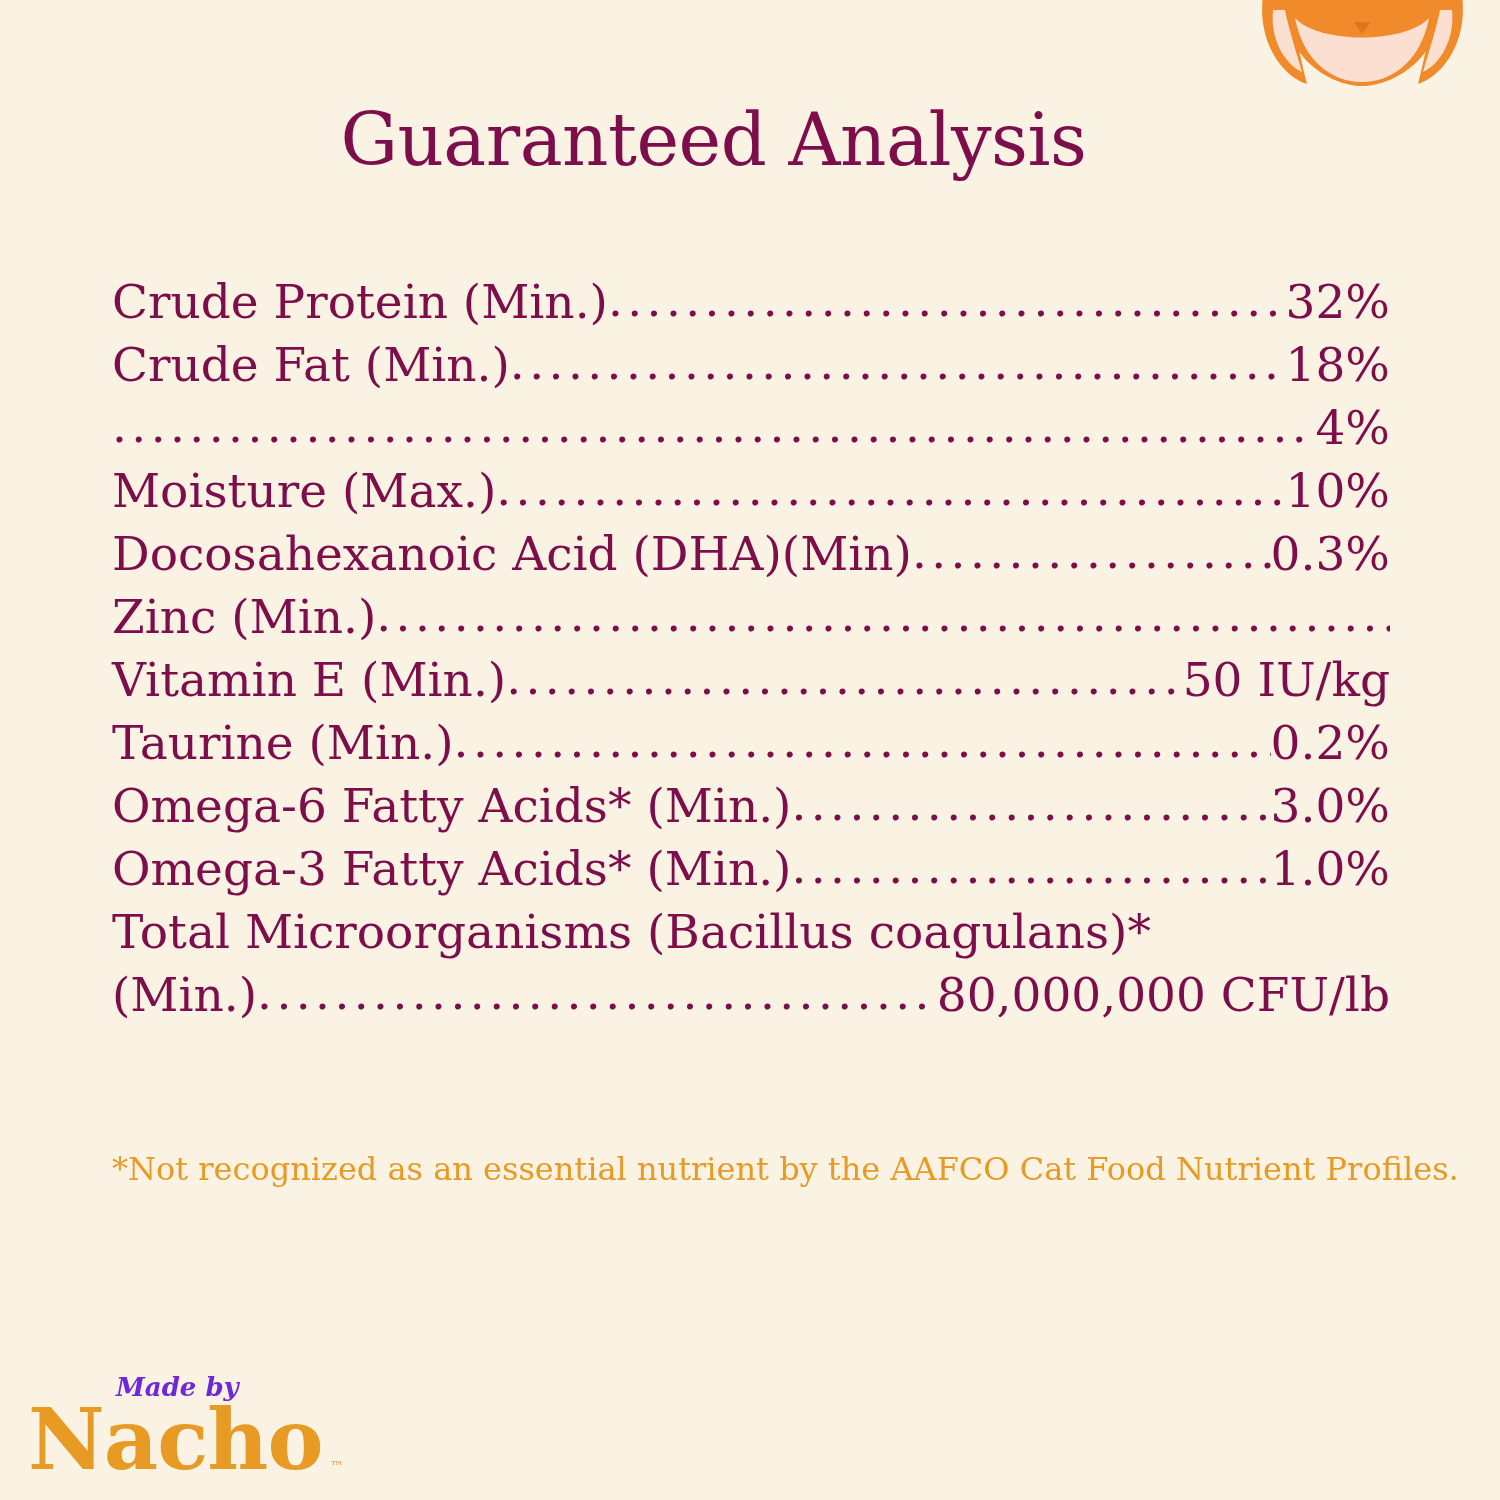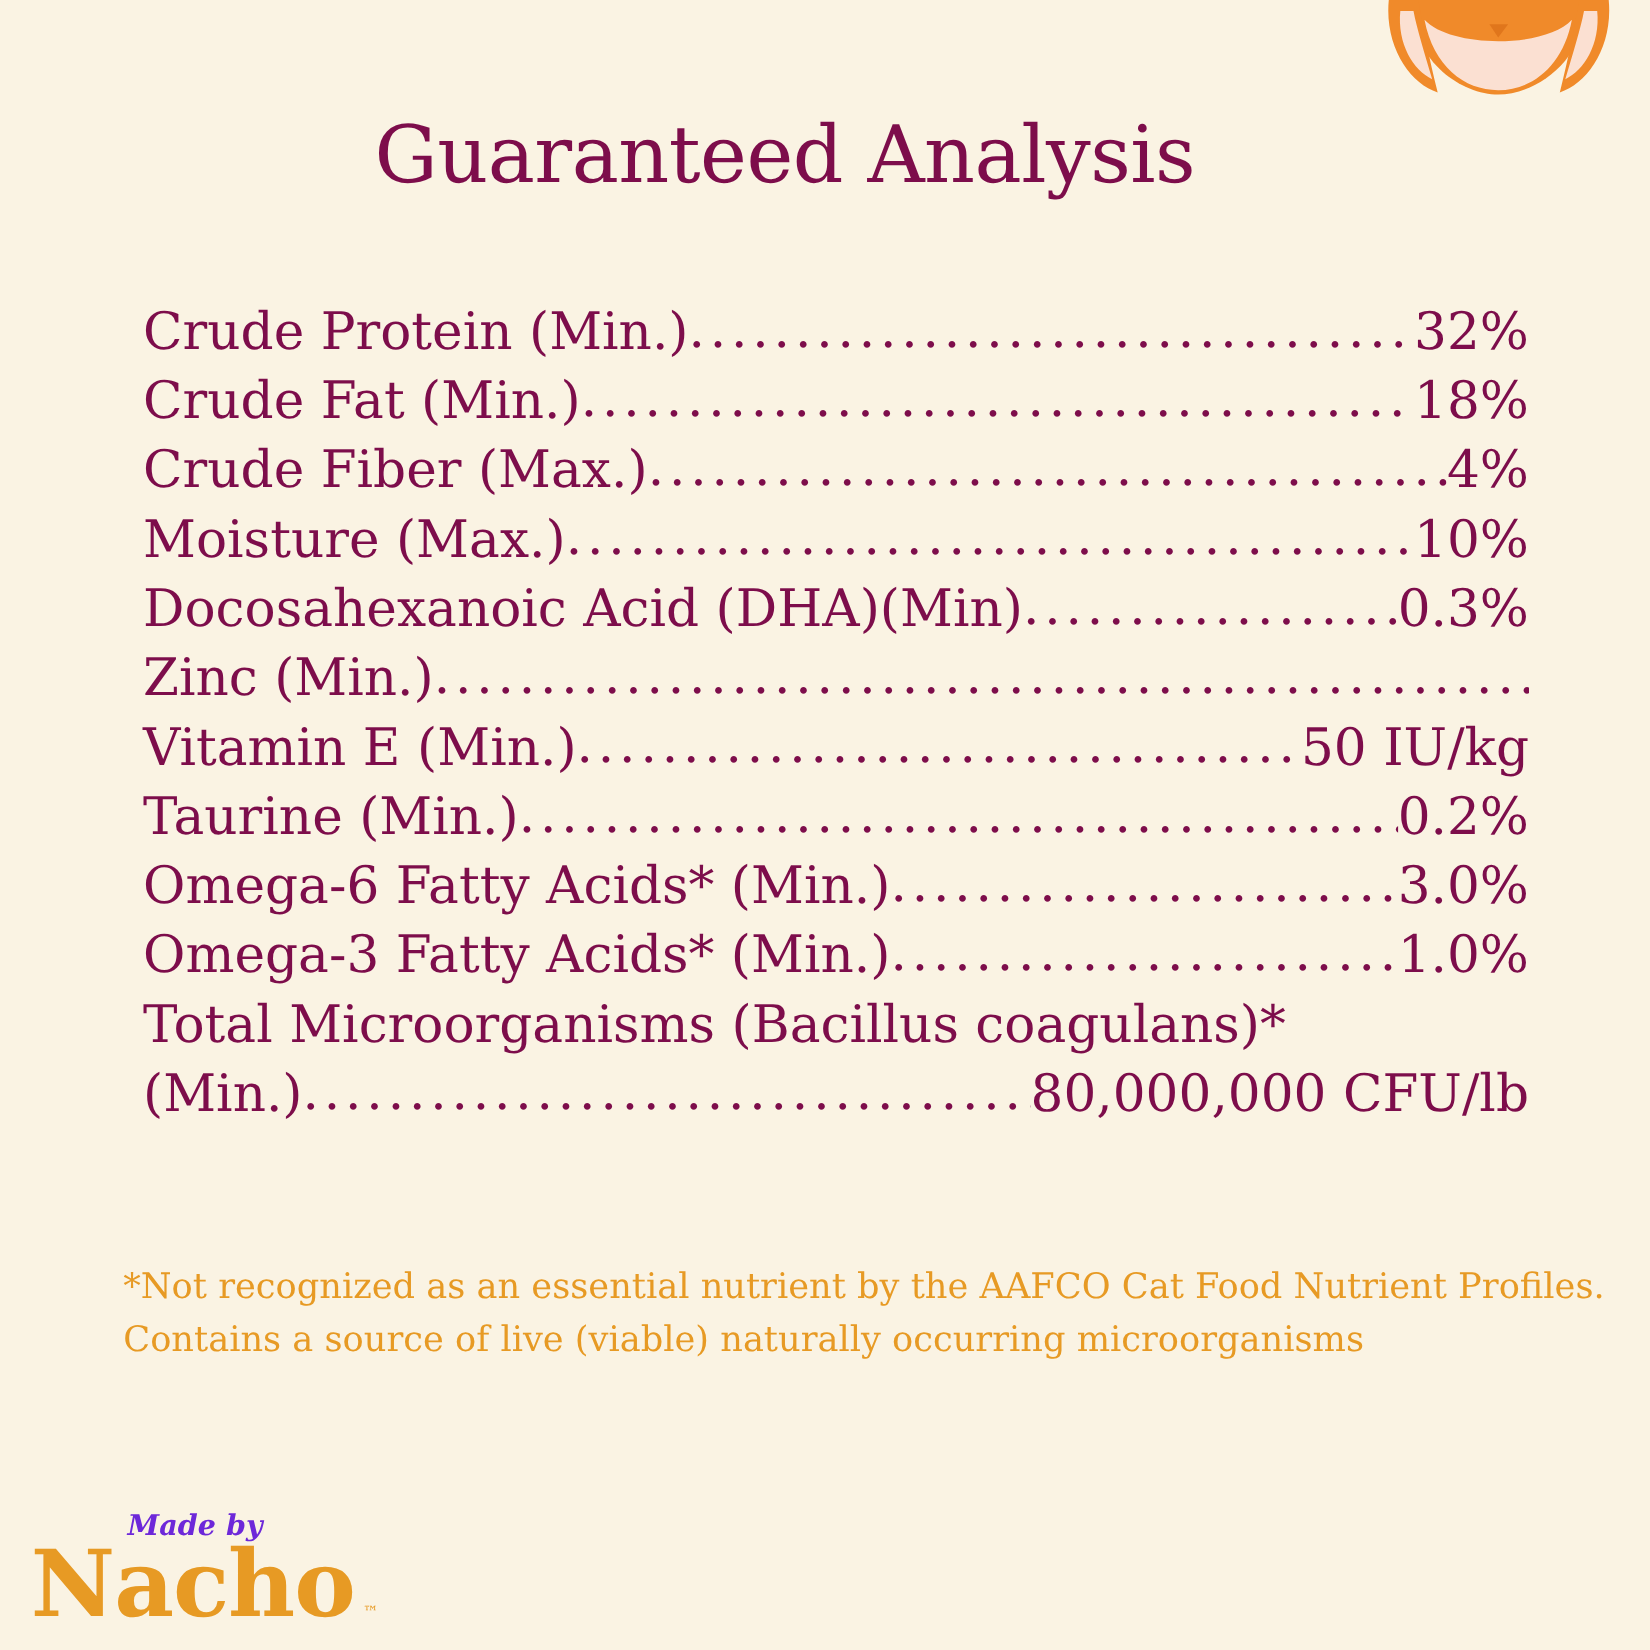--- a/index.html
+++ b/index.html
@@ -56,21 +56,20 @@
   }
   .row {
     position: relative;
     display: flex;
     align-items: baseline;
     font-family: "DejaVu Serif", serif;
     font-size: 47px;
     line-height: 63px;
     white-space: nowrap;
     color: #7d0d4b;
-    margin-left: 18px;
   }
   .row .label { flex: 0 0 auto; }
   .row .leader {
     flex: 1 1 auto;
     overflow: hidden;
     white-space: nowrap;
     margin: 0 0px;
     letter-spacing: 4.4px;
     font-size: 47px;
     line-height: 63px;
@@ -176,21 +175,20 @@
       <span class="value">32%</span>
     </div>
 
     <div class="row">
       <span class="label">Crude Fat (Min.)</span>
       <span class="leader">......................................................................................................................................................................</span>
       <span class="value">18%</span>
     </div>
 
     <div class="row">
-      <span class="label">Crude Fiber (Max.)</span>
       <span class="leader">......................................................................................................................................................................</span>
       <span class="value">4%</span>
     </div>
 
     <div class="row">
       <span class="label">Moisture (Max.)</span>
       <span class="leader">......................................................................................................................................................................</span>
       <span class="value">10%</span>
     </div>
 
@@ -236,21 +234,20 @@
     <div class="row row2">
       <span class="label">(Min.)</span>
       <span class="leader">......................................................................................................................................................................</span>
       <span class="value">80,000,000 CFU/lb</span>
     </div>
 
   </div>
 
   <div class="footnotes">
     <div>*Not recognized as an essential nutrient by the AAFCO Cat Food Nutrient Profiles.</div>
-    <div>Contains a source of live (viable) naturally occurring microorganisms</div>
   </div>
 
   <div class="logo">
     <div class="made-by">Made by</div>
     <div class="nacho">Nacho</div>
     <div class="tm">™</div>
   </div>
 
 </div>
 

